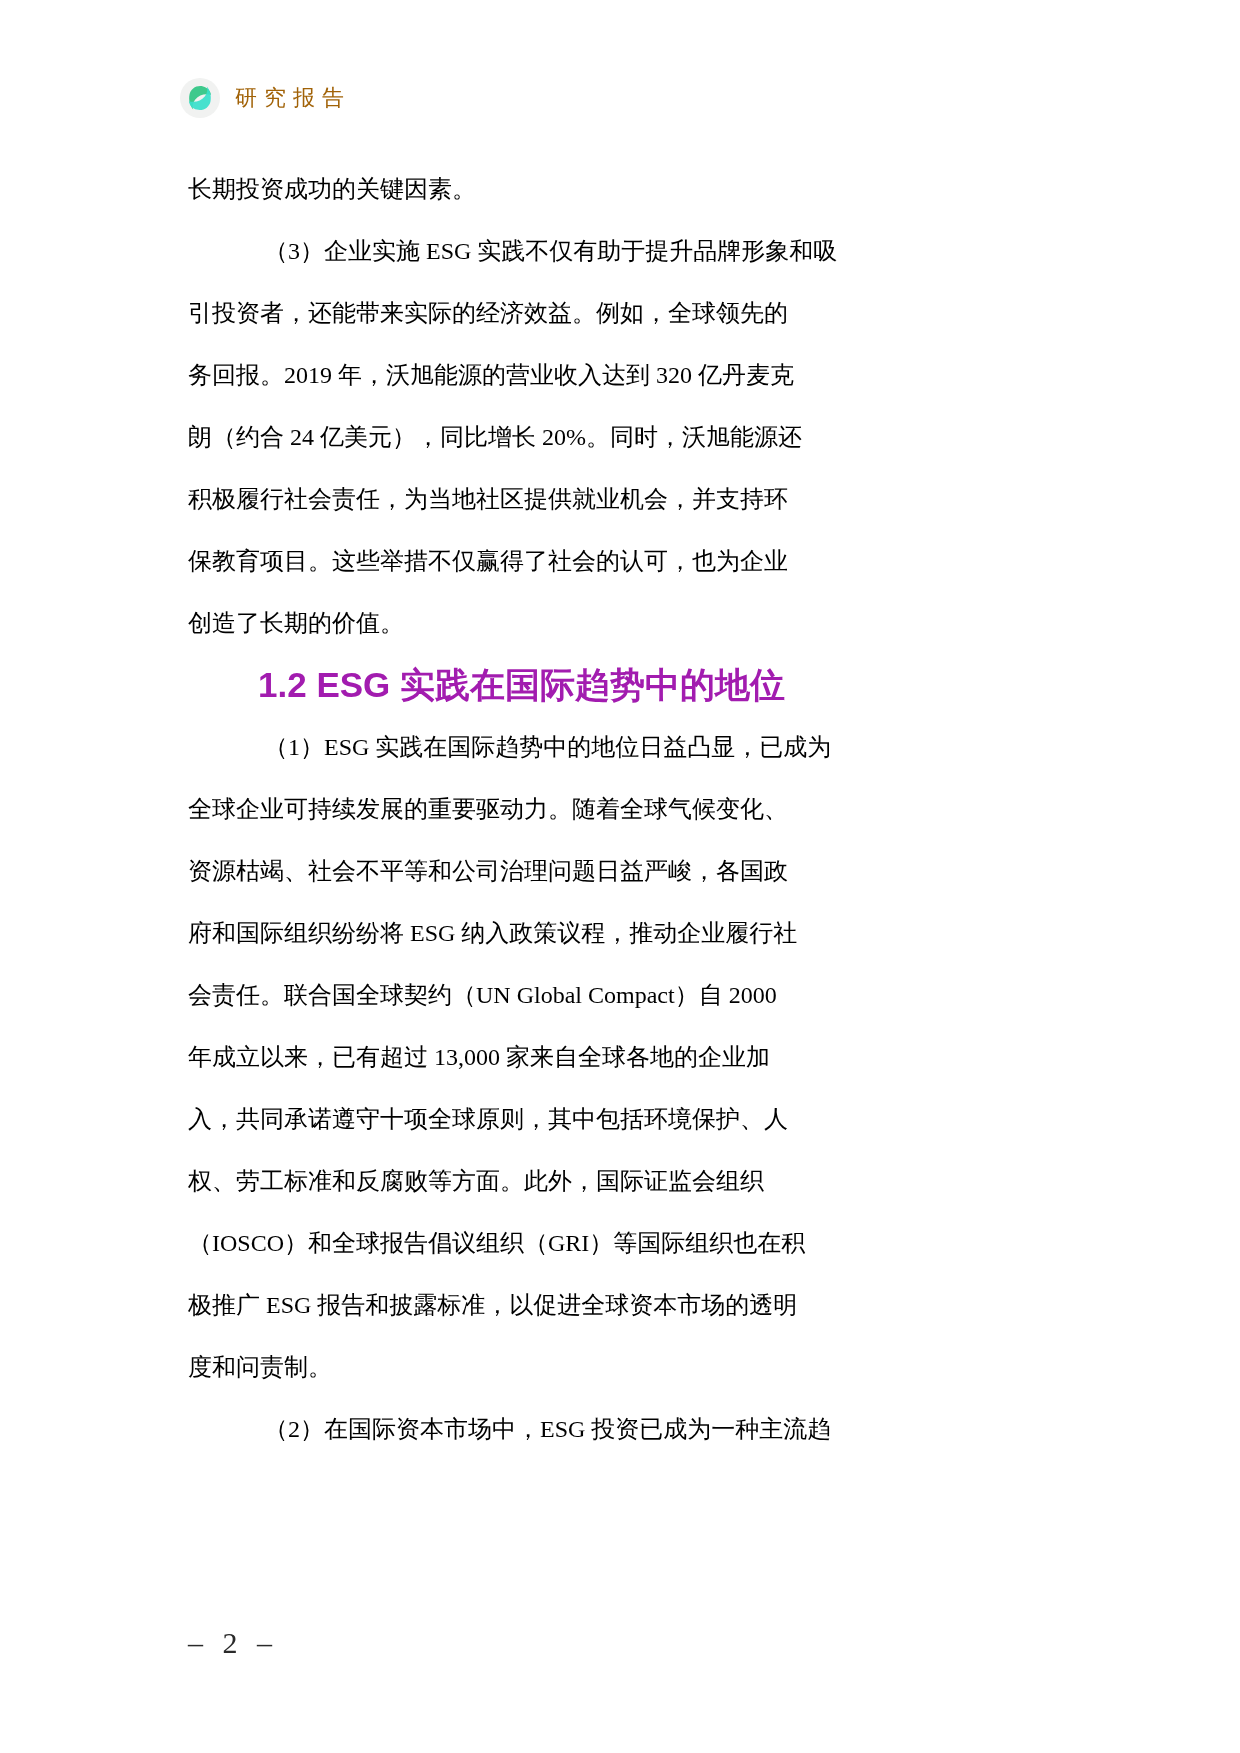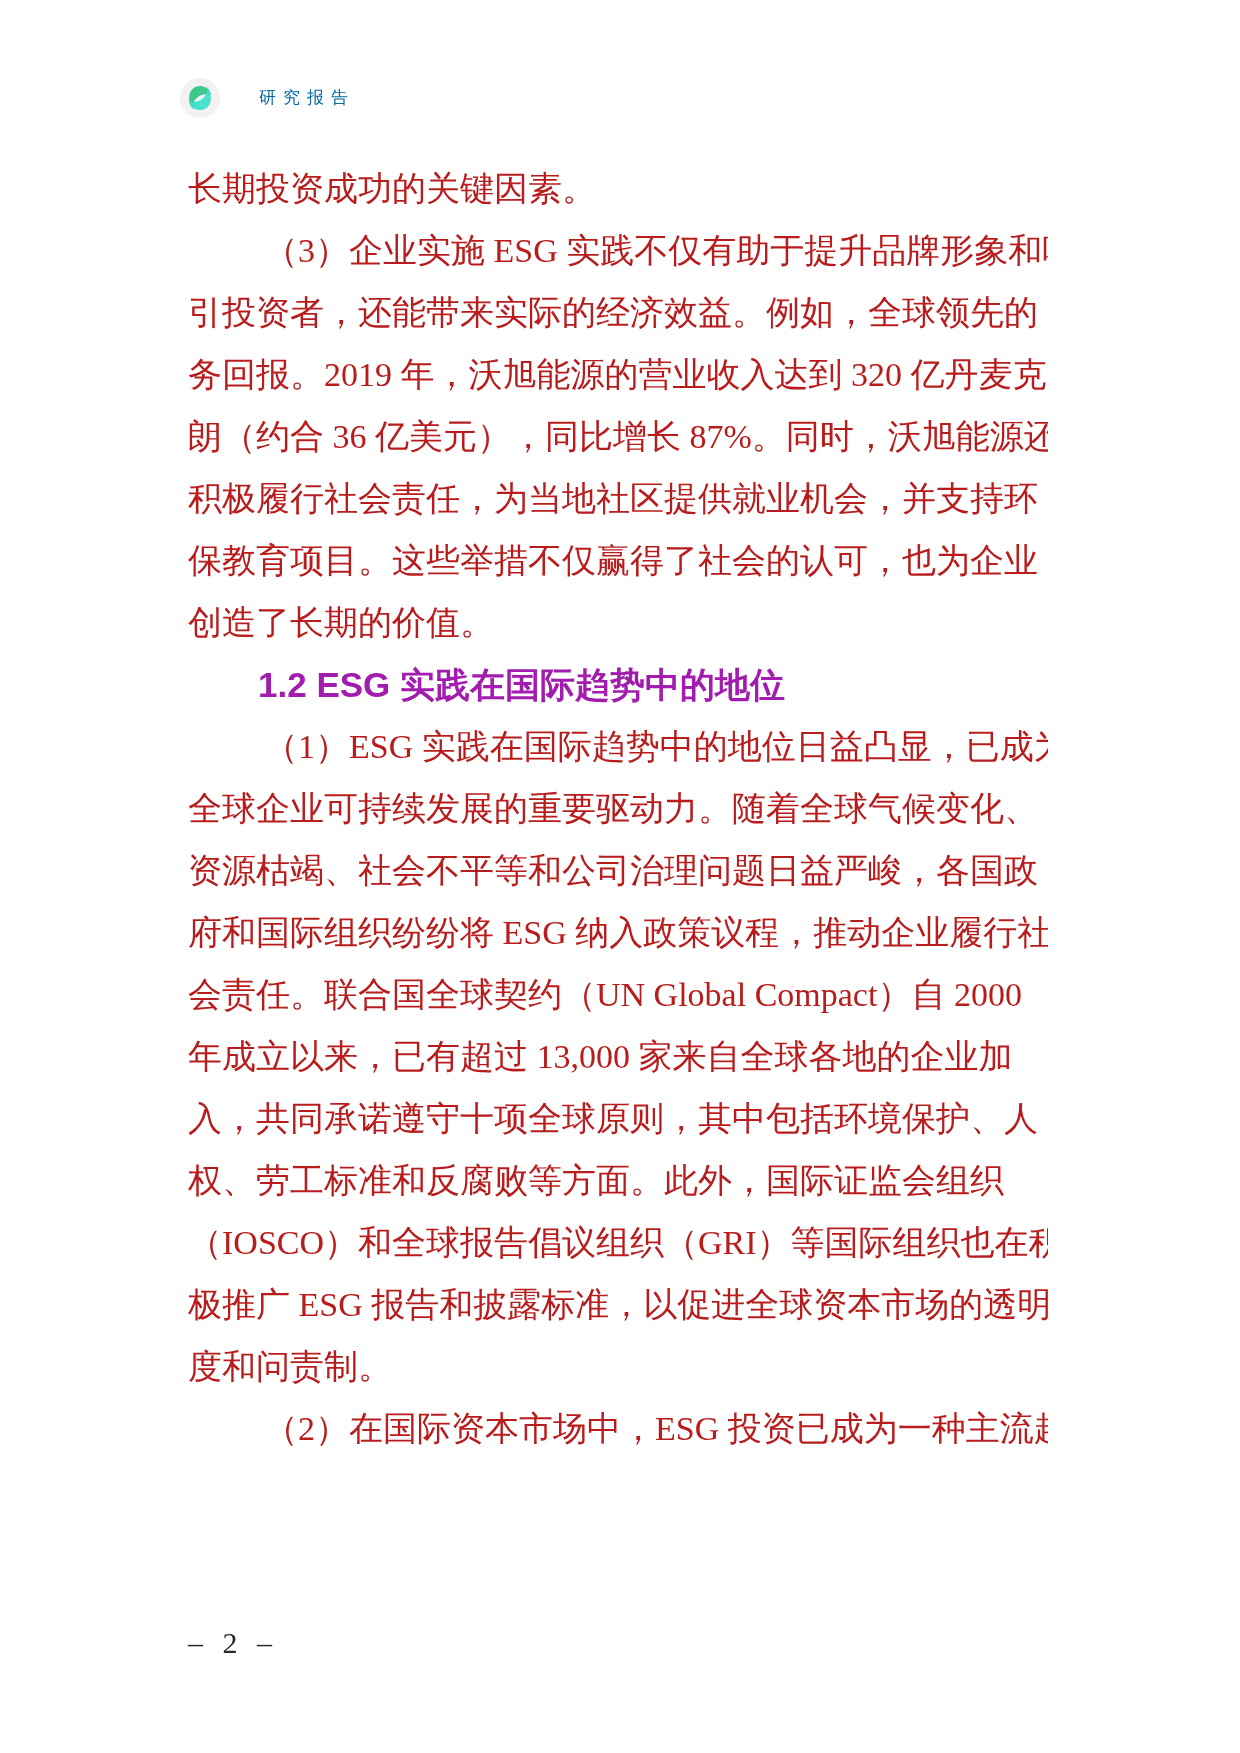--- a/index.html
+++ b/index.html
@@ -5,26 +5,26 @@
   html,body{margin:0;padding:0;}
   body{
     width:1240px;height:1753px;background:#ffffff;
     font-family:"Liberation Serif","DejaVu Serif",serif;
   }
   .page{position:relative;width:1240px;height:1753px;background:#ffffff;overflow:hidden;}
 
   
   .hdr{position:absolute;left:180px;top:76px;height:44px;display:flex;align-items:center;gap:15px;}
   .logo{width:40px;height:40px;display:inline-block;}
-  .brand{font-size:17px;color:#0369a1;letter-spacing:7px;line-height:40px;margin-left:24px;}
+  .brand{font-size:22px;color:#a16207;letter-spacing:7px;line-height:40px;}
 
   
   .doc{position:absolute;left:188px;top:158px;width:860px;}
   .line{
-    height:62px;line-height:62px;font-size:34px;color:#b91c1c;
+    height:62px;line-height:62px;font-size:24px;color:#000000;
     text-align:left;
   }
   .line.justify{
     text-align:justify;text-align-last:justify;
     -moz-text-align-last:justify;text-justify:inter-character;
     overflow:hidden;white-space:nowrap;
   }
   .line.justify::after{content:"";display:inline-block;width:100%;}
   .line.indent{text-indent:76px;}
   .line.heading{
@@ -50,21 +50,21 @@
       </svg>
     </span>
     <span class="brand">研究报告</span>
   </div>
 
   <div class="doc" id="body-lines">
       <div class="line plain">长期投资成功的关键因素。</div>
       <div class="line indent justify">（3）企业实施 ESG 实践不仅有助于提升品牌形象和吸</div>
       <div class="line justify">引投资者，还能带来实际的经济效益。例如，全球领先的</div>
       <div class="line justify">务回报。2019 年，沃旭能源的营业收入达到 320 亿丹麦克</div>
-      <div class="line justify">朗（约合 36 亿美元），同比增长 87%。同时，沃旭能源还</div>
+      <div class="line justify">朗（约合 24 亿美元），同比增长 20%。同时，沃旭能源还</div>
       <div class="line justify">积极履行社会责任，为当地社区提供就业机会，并支持环</div>
       <div class="line justify">保教育项目。这些举措不仅赢得了社会的认可，也为企业</div>
       <div class="line plain">创造了长期的价值。</div>
       <div class="line heading">1.2 ESG 实践在国际趋势中的地位</div>
       <div class="line indent justify">（1）ESG 实践在国际趋势中的地位日益凸显，已成为</div>
       <div class="line justify">全球企业可持续发展的重要驱动力。随着全球气候变化、</div>
       <div class="line justify">资源枯竭、社会不平等和公司治理问题日益严峻，各国政</div>
       <div class="line justify">府和国际组织纷纷将 ESG 纳入政策议程，推动企业履行社</div>
       <div class="line justify">会责任。联合国全球契约（UN Global Compact）自 2000</div>
       <div class="line justify">年成立以来，已有超过 13,000 家来自全球各地的企业加</div>

